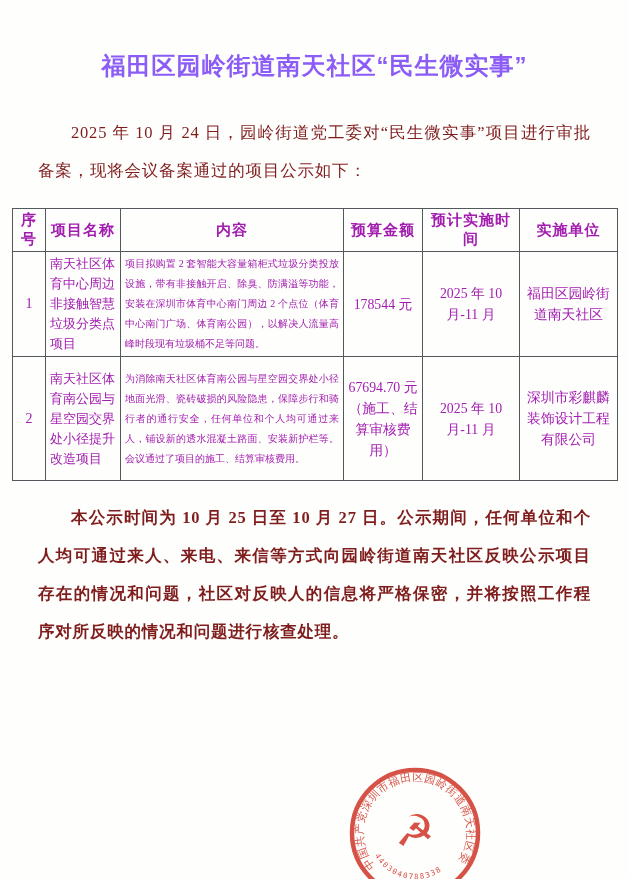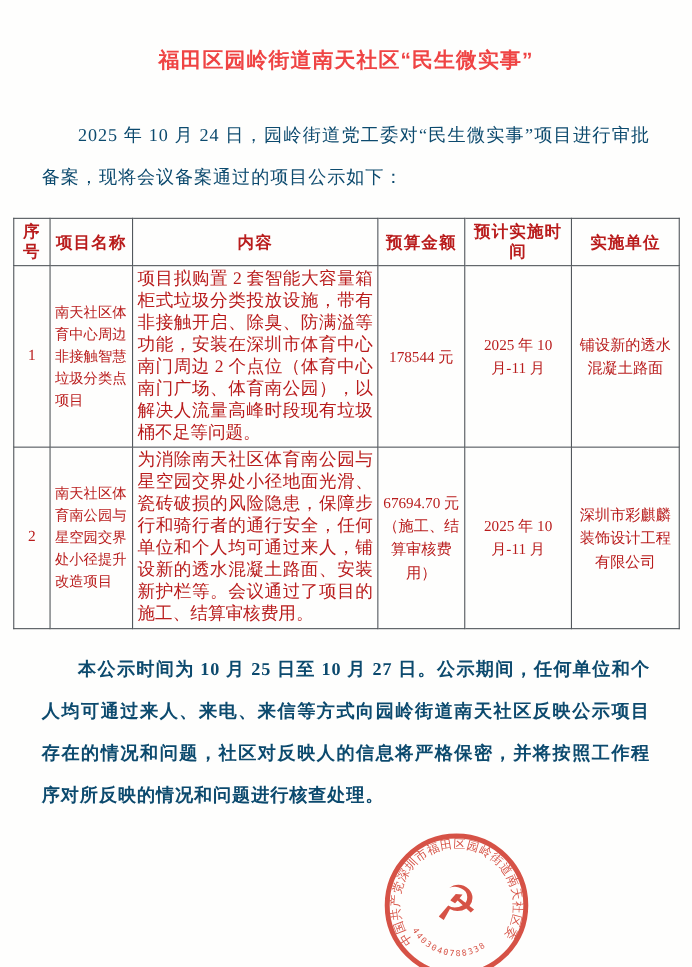--- a/index.html
+++ b/index.html
@@ -7,65 +7,65 @@
   body {
     position: relative;
     background: #fefefd;
     font-family: "Liberation Serif", "DejaVu Serif", serif;
     color: #43484e;
     overflow: hidden;
   }
   .page { position: relative; width: 629px; height: 879px; }
 
   .doc-title {
-    margin-top: 40px;
+    margin-top: 50px;
     text-align: center;
     font-family: "Liberation Sans", "DejaVu Sans", sans-serif;
     font-weight: bold;
-    font-size: 19px;
+    font-size: 24px;
     line-height: 32px;
     letter-spacing: 1px;
-    color: #ef4444;
+    color: #8b5cf6;
   }
 
   .para {
     margin: 0 38px;
     font-size: 16.5px;
     line-height: 38px;
     letter-spacing: 0.8px;
     text-align: justify;
     text-indent: 2em;
-    color: #0c4a6e;
+    color: #7f1d1d;
   }
   .intro { margin-top: 32px; }
   .notice { margin-top: 18px; font-weight: bold; }
   .contact { margin-top: 22px; }
 
   table.projects {
     margin: 18px 12px 0 12px;
     width: 605px;
     border-collapse: collapse;
     table-layout: fixed;
-    color: #b91c1c;
+    color: #a21caf;
   }
   table.projects th, table.projects td {
     border: 1.4px solid #53585d;
     padding: 2px 4px;
     vertical-align: middle;
   }
   table.projects th {
     font-size: 15px;
     font-weight: bold;
     height: 30px;
     text-align: center;
     letter-spacing: 1px;
   }
   td.c-no { text-align: center; font-size: 14px; }
   td.c-name { font-size: 13px; line-height: 20px; text-align: left; padding-left: 5px; }
-  td.c-content { font-size: 16px; line-height: 20px; text-align: justify; padding: 3px 5px; }
+  td.c-content { font-size: 10px; line-height: 20px; text-align: justify; padding: 3px 5px; }
   td.c-budget, td.c-time, td.c-unit { font-size: 13.8px; line-height: 21px; text-align: center; }
   tr.row-1 { height: 100px; }
   tr.row-2 { height: 124px; }
 
   .seal {
     position: absolute;
     left: 340px;
     top: 708px;
     width: 150px;
     height: 150px;
@@ -104,21 +104,21 @@
         <th>实施单位</th>
       </tr>
     </thead>
     <tbody>
       <tr class="row-1">
         <td class="c-no">1</td>
         <td class="c-name">南天社区体育中心周边非接触智慧垃圾分类点项目</td>
         <td class="c-content">项目拟购置 2 套智能大容量箱柜式垃圾分类投放设施，带有非接触开启、除臭、防满溢等功能，安装在深圳市体育中心南门周边 2 个点位（体育中心南门广场、体育南公园），以解决人流量高峰时段现有垃圾桶不足等问题。</td>
         <td class="c-budget">178544 元</td>
         <td class="c-time">2025 年 10 月-11 月</td>
-        <td class="c-unit">铺设新的透水混凝土路面</td>
+        <td class="c-unit">福田区园岭街道南天社区</td>
       </tr>
       <tr class="row-2">
         <td class="c-no">2</td>
         <td class="c-name">南天社区体育南公园与星空园交界处小径提升改造项目</td>
         <td class="c-content">为消除南天社区体育南公园与星空园交界处小径地面光滑、瓷砖破损的风险隐患，保障步行和骑行者的通行安全，任何单位和个人均可通过来人，铺设新的透水混凝土路面、安装新护栏等。会议通过了项目的施工、结算审核费用。</td>
         <td class="c-budget">67694.70 元（施工、结算审核费用）</td>
         <td class="c-time">2025 年 10 月-11 月</td>
         <td class="c-unit">深圳市彩麒麟装饰设计工程有限公司</td>
       </tr>
     </tbody>

